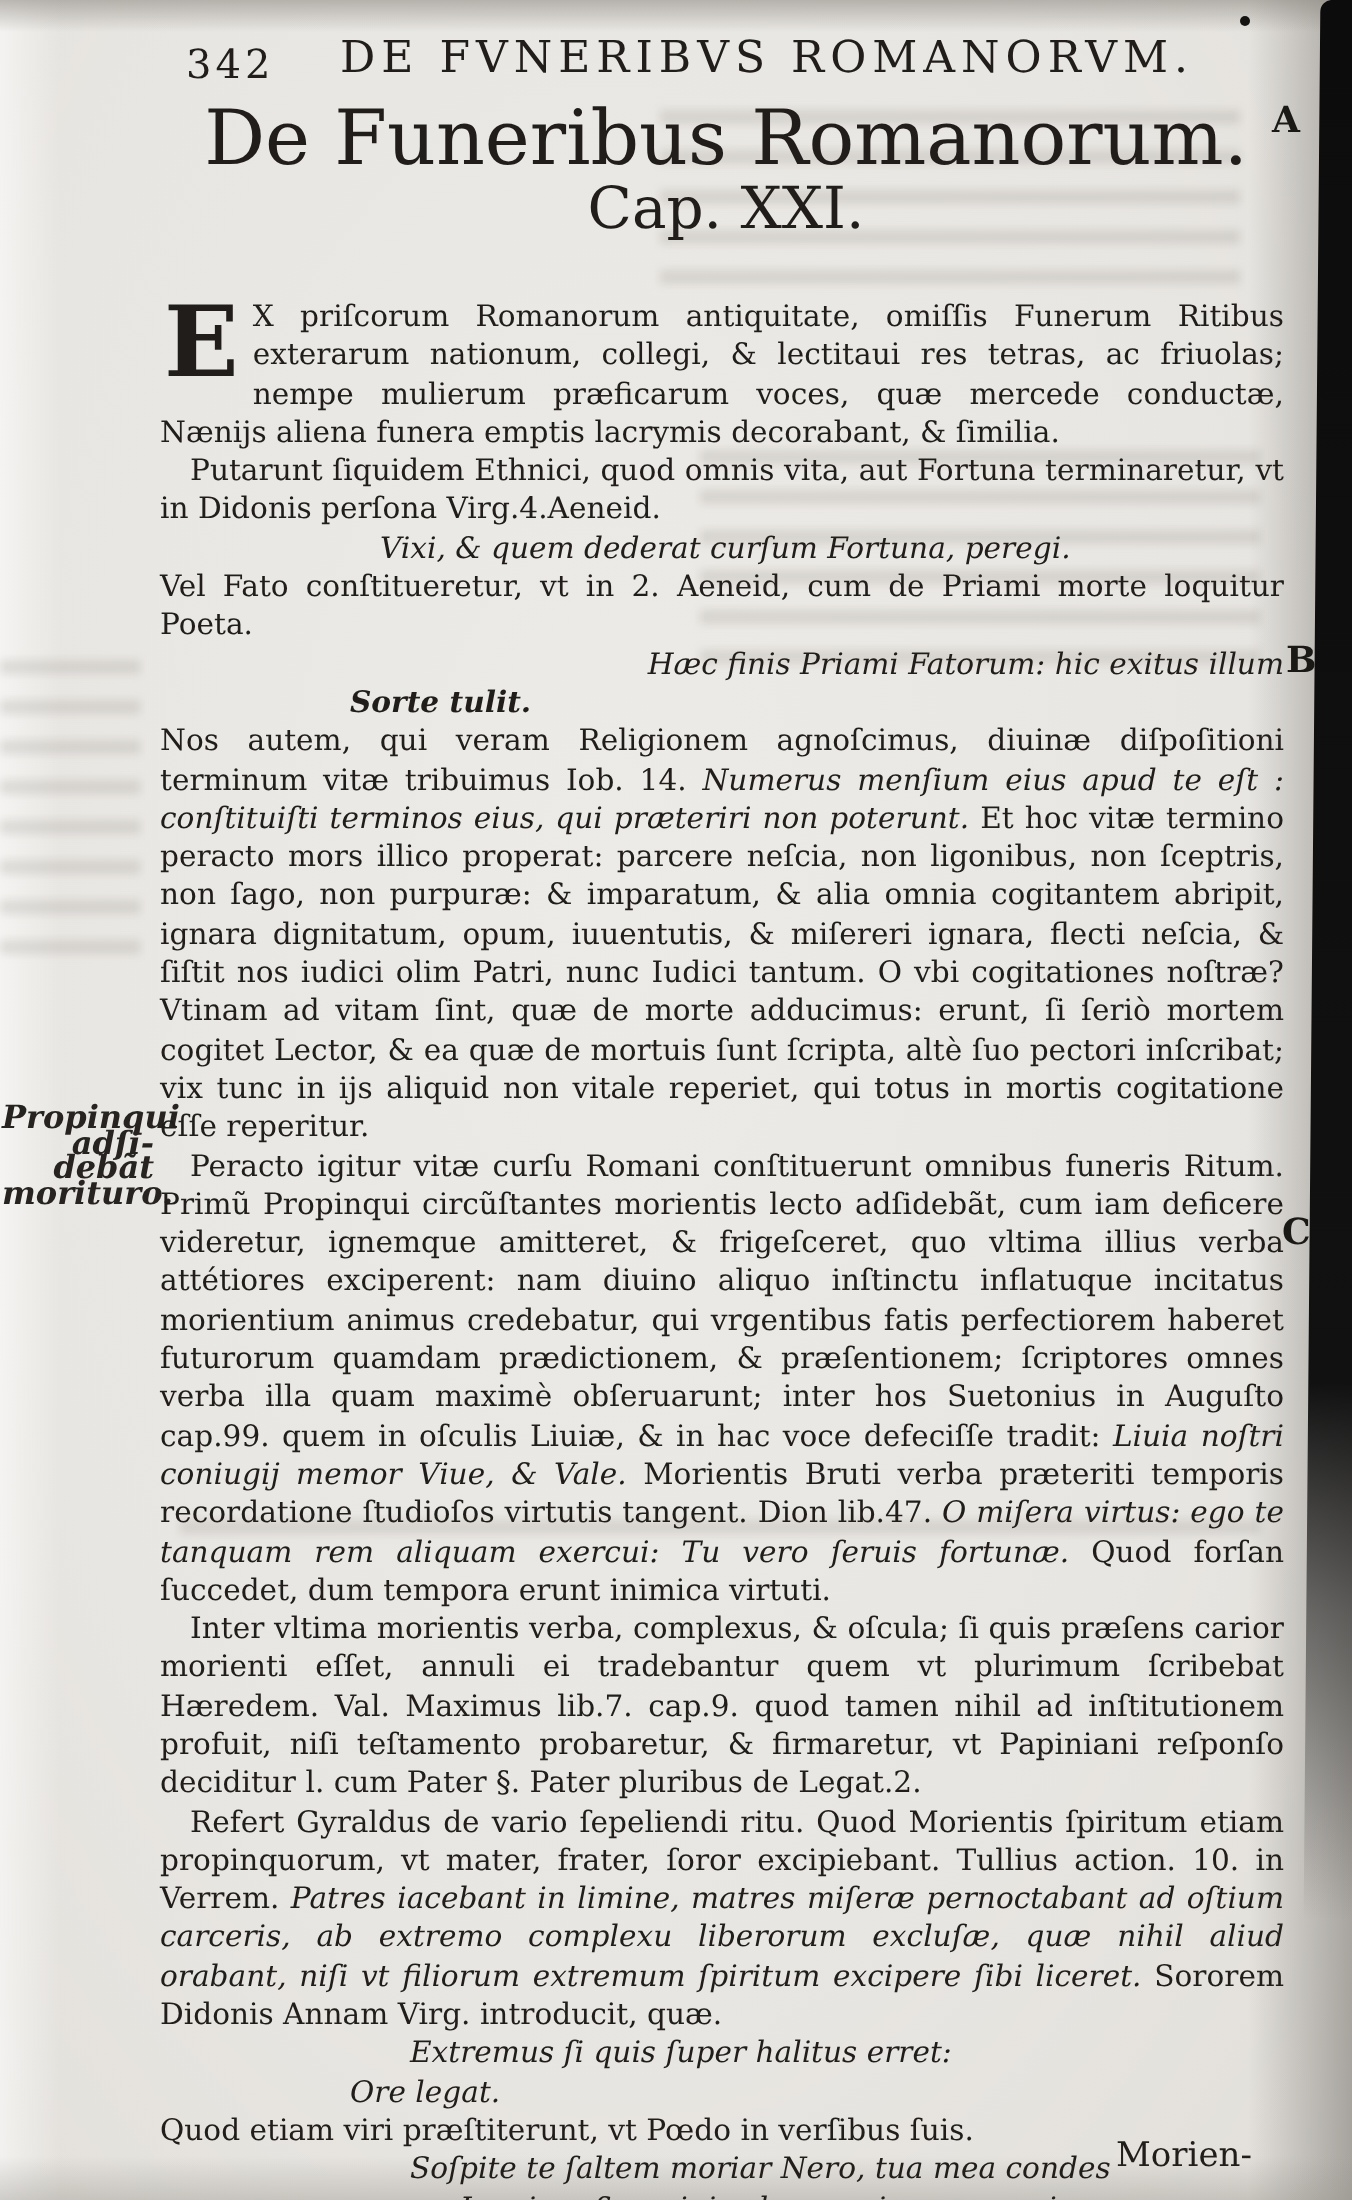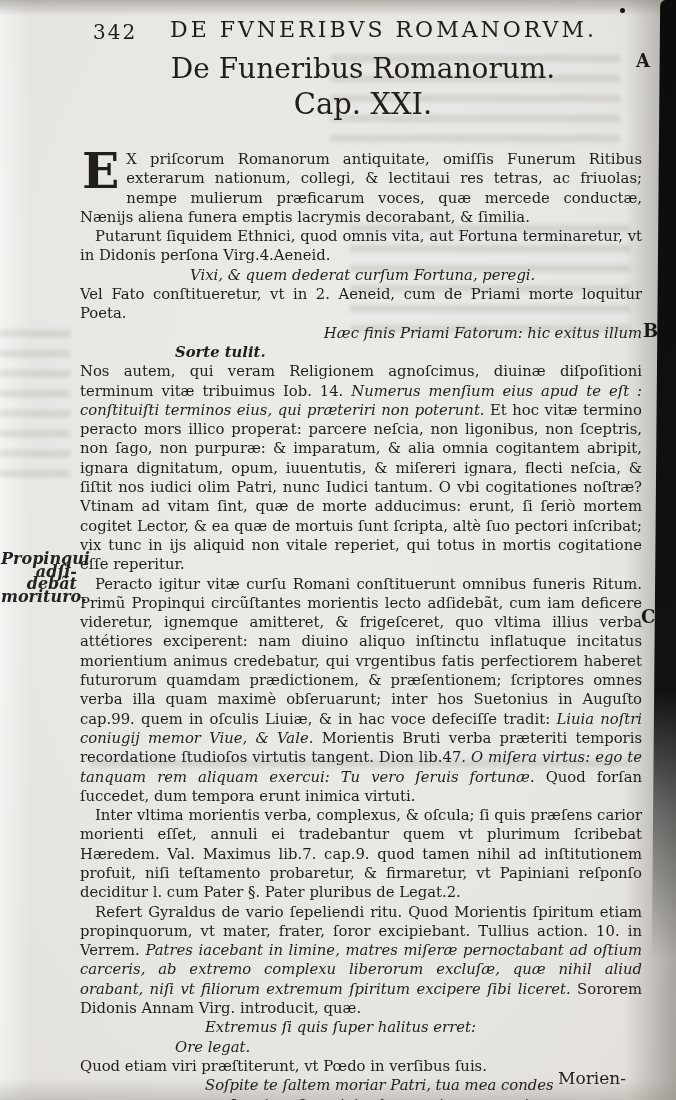--- a/index.html
+++ b/index.html
@@ -25,21 +25,21 @@
   .speck{position:absolute;background:#151312;border-radius:50%;}
   .ghost{
     position:absolute;
     background:repeating-linear-gradient(180deg, rgba(110,104,95,.16) 0 7px, rgba(110,104,95,0) 7px 20px);
     filter:blur(2px);
     pointer-events:none;
   }
   .pagenum{position:absolute;left:93px;top:20px;font-size:20px;letter-spacing:2px;}
   .running{position:absolute;left:170px;top:17px;font-size:22px;letter-spacing:3px;white-space:nowrap;}
   .titleblock{position:absolute;left:80px;top:52px;width:566px;text-align:center;}
-  .title1{font-size:28px;line-height:34px;}
+  .title1{font-size:38px;line-height:34px;}
   .title2{font-size:29px;line-height:36px;}
   .bodycol{position:absolute;left:80px;top:149px;width:562px;font-size:14.8px;line-height:19.3px;text-align:justify;}
   .bodycol p{margin:0;}
   .indent{text-indent:15px;}
   .it{font-style:italic;}
   .dropcap{float:left;font-size:49px;line-height:41px;font-weight:bold;margin:2px 7px 0 2px;}
   .verse{text-align:left;}
   .v-pad110{padding-left:110px;}
   .v-pad95{padding-left:95px;}
   .v-pad125{padding-left:125px;}
@@ -108,21 +108,21 @@
     <p class="indent"><span>Refert Gyraldus de vario ſepeliendi ritu. Quod Morientis ſpiritum etiam propinquorum, vt mater, frater, ſoror excipiebant. Tullius action. 10. in Verrem. </span><span class="it">Patres iacebant in limine, matres miſeræ pernoctabant ad oſtium carceris, ab extremo complexu liberorum excluſæ, quæ nihil aliud orabant, niſi vt filiorum extremum ſpiritum excipere ſibi liceret. </span><span>Sororem Didonis Annam Virg. introducit, quæ.</span></p>
 
     <p class="verse it">
       <span class="v-pad125" style="display:block;">Extremus ſi quis ſuper halitus erret:</span>
       <span class="v-pad95" style="display:block;">Ore legat.</span>
     </p>
 
     <p><span>Quod etiam viri præſtiterunt, vt Pœdo in verſibus ſuis.</span></p>
 
     <p class="verse it">
-      <span class="v-pad125" style="display:block;">Soſpite te ſaltem moriar Patri, tua mea condes</span>
+      <span class="v-pad125" style="display:block;">Soſpite te ſaltem moriar Nero, tua mea condes</span>
       <span class="v-pad150" style="display:block;">Lumina, &amp; excipias hanc animam ore pio.</span>
     </p>
 
   </div>
 
   <div class="catchword">Morien-</div>
 
 </div>
 
 </body></html>

